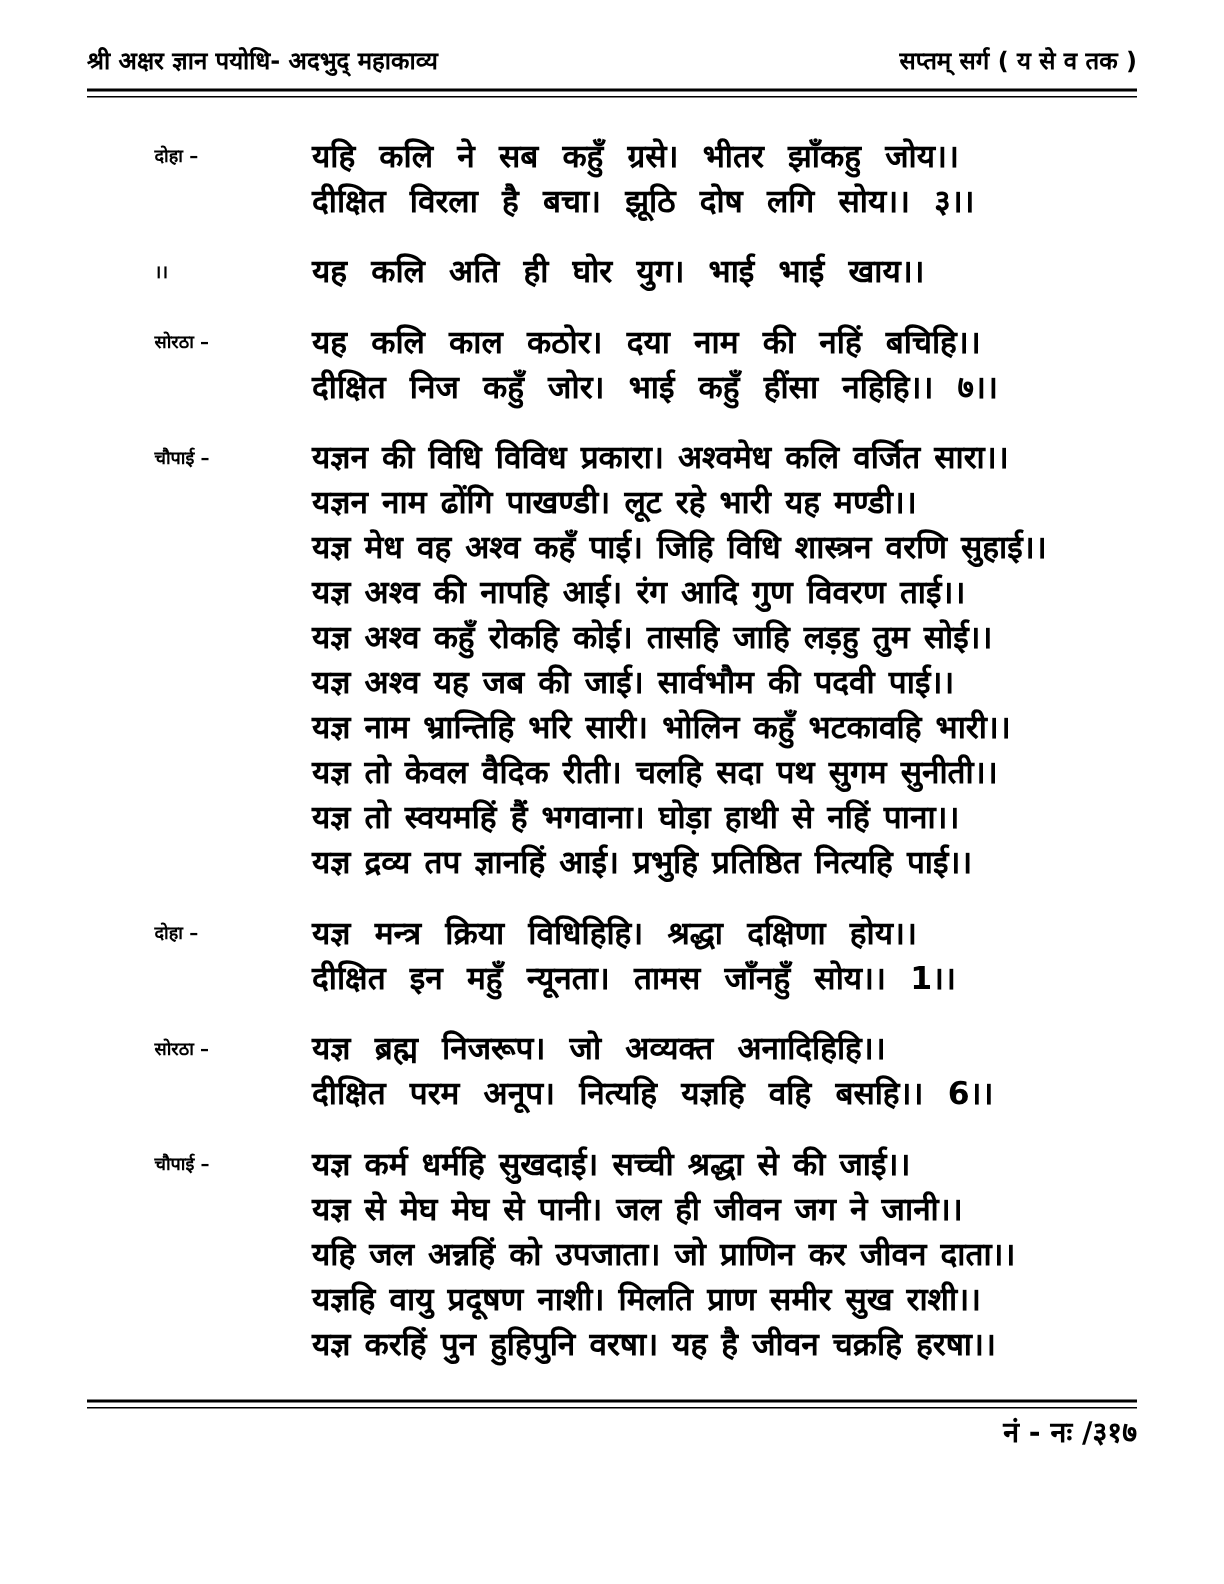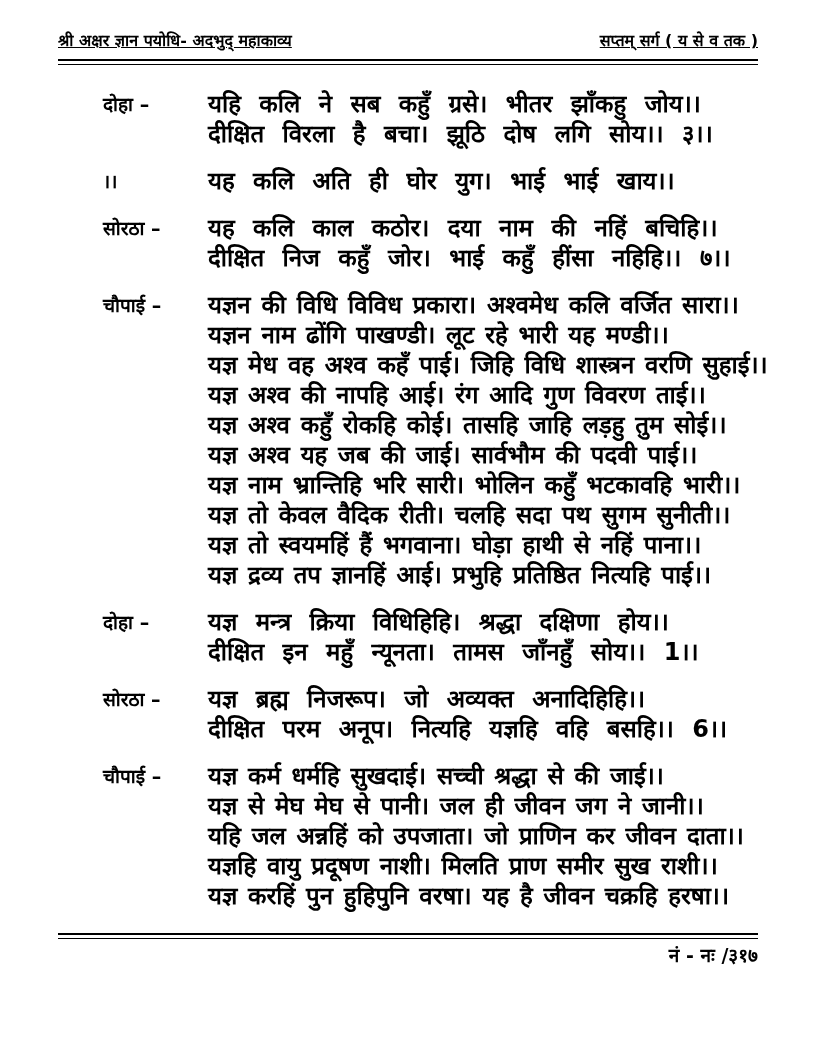--- a/index.html
+++ b/index.html
@@ -20,21 +20,20 @@
     padding: 30px 58px 0 58px;
     overflow: hidden;
   }
   .header {
     display: flex;
     justify-content: space-between;
     align-items: center;
     font-size: 16px;
     line-height: 22px;
     white-space: nowrap;
-    text-decoration: underline;
   }
   .double-rule {
     margin-top: 7px;
     height: 3px;
     border-top: 2.5px solid #000;
     border-bottom: 1.2px solid #000;
   }
   .content {
     margin-top: 24px;
   }
@@ -43,29 +42,29 @@
     margin-bottom: 17px;
   }
   .verse:last-child {
     margin-bottom: 0;
   }
   .vlabel {
     width: 150px;
     min-width: 150px;
     box-sizing: border-box;
     padding-left: 45px;
-    font-size: 19px;
+    font-size: 12px;
     line-height: 30px;
     white-space: nowrap;
   }
   .vlines {
     flex: 1;
   }
   .vline {
-    font-size: 24px;
+    font-size: 21px;
     line-height: 30px;
     white-space: nowrap;
   }
   .w-wide .vline { word-spacing: 0.42em; }
   .w-med  .vline { word-spacing: 0.10em; }
   .footer-rule {
     margin-top: 22px;
   }
   .footer {
     margin-top: 5px;

